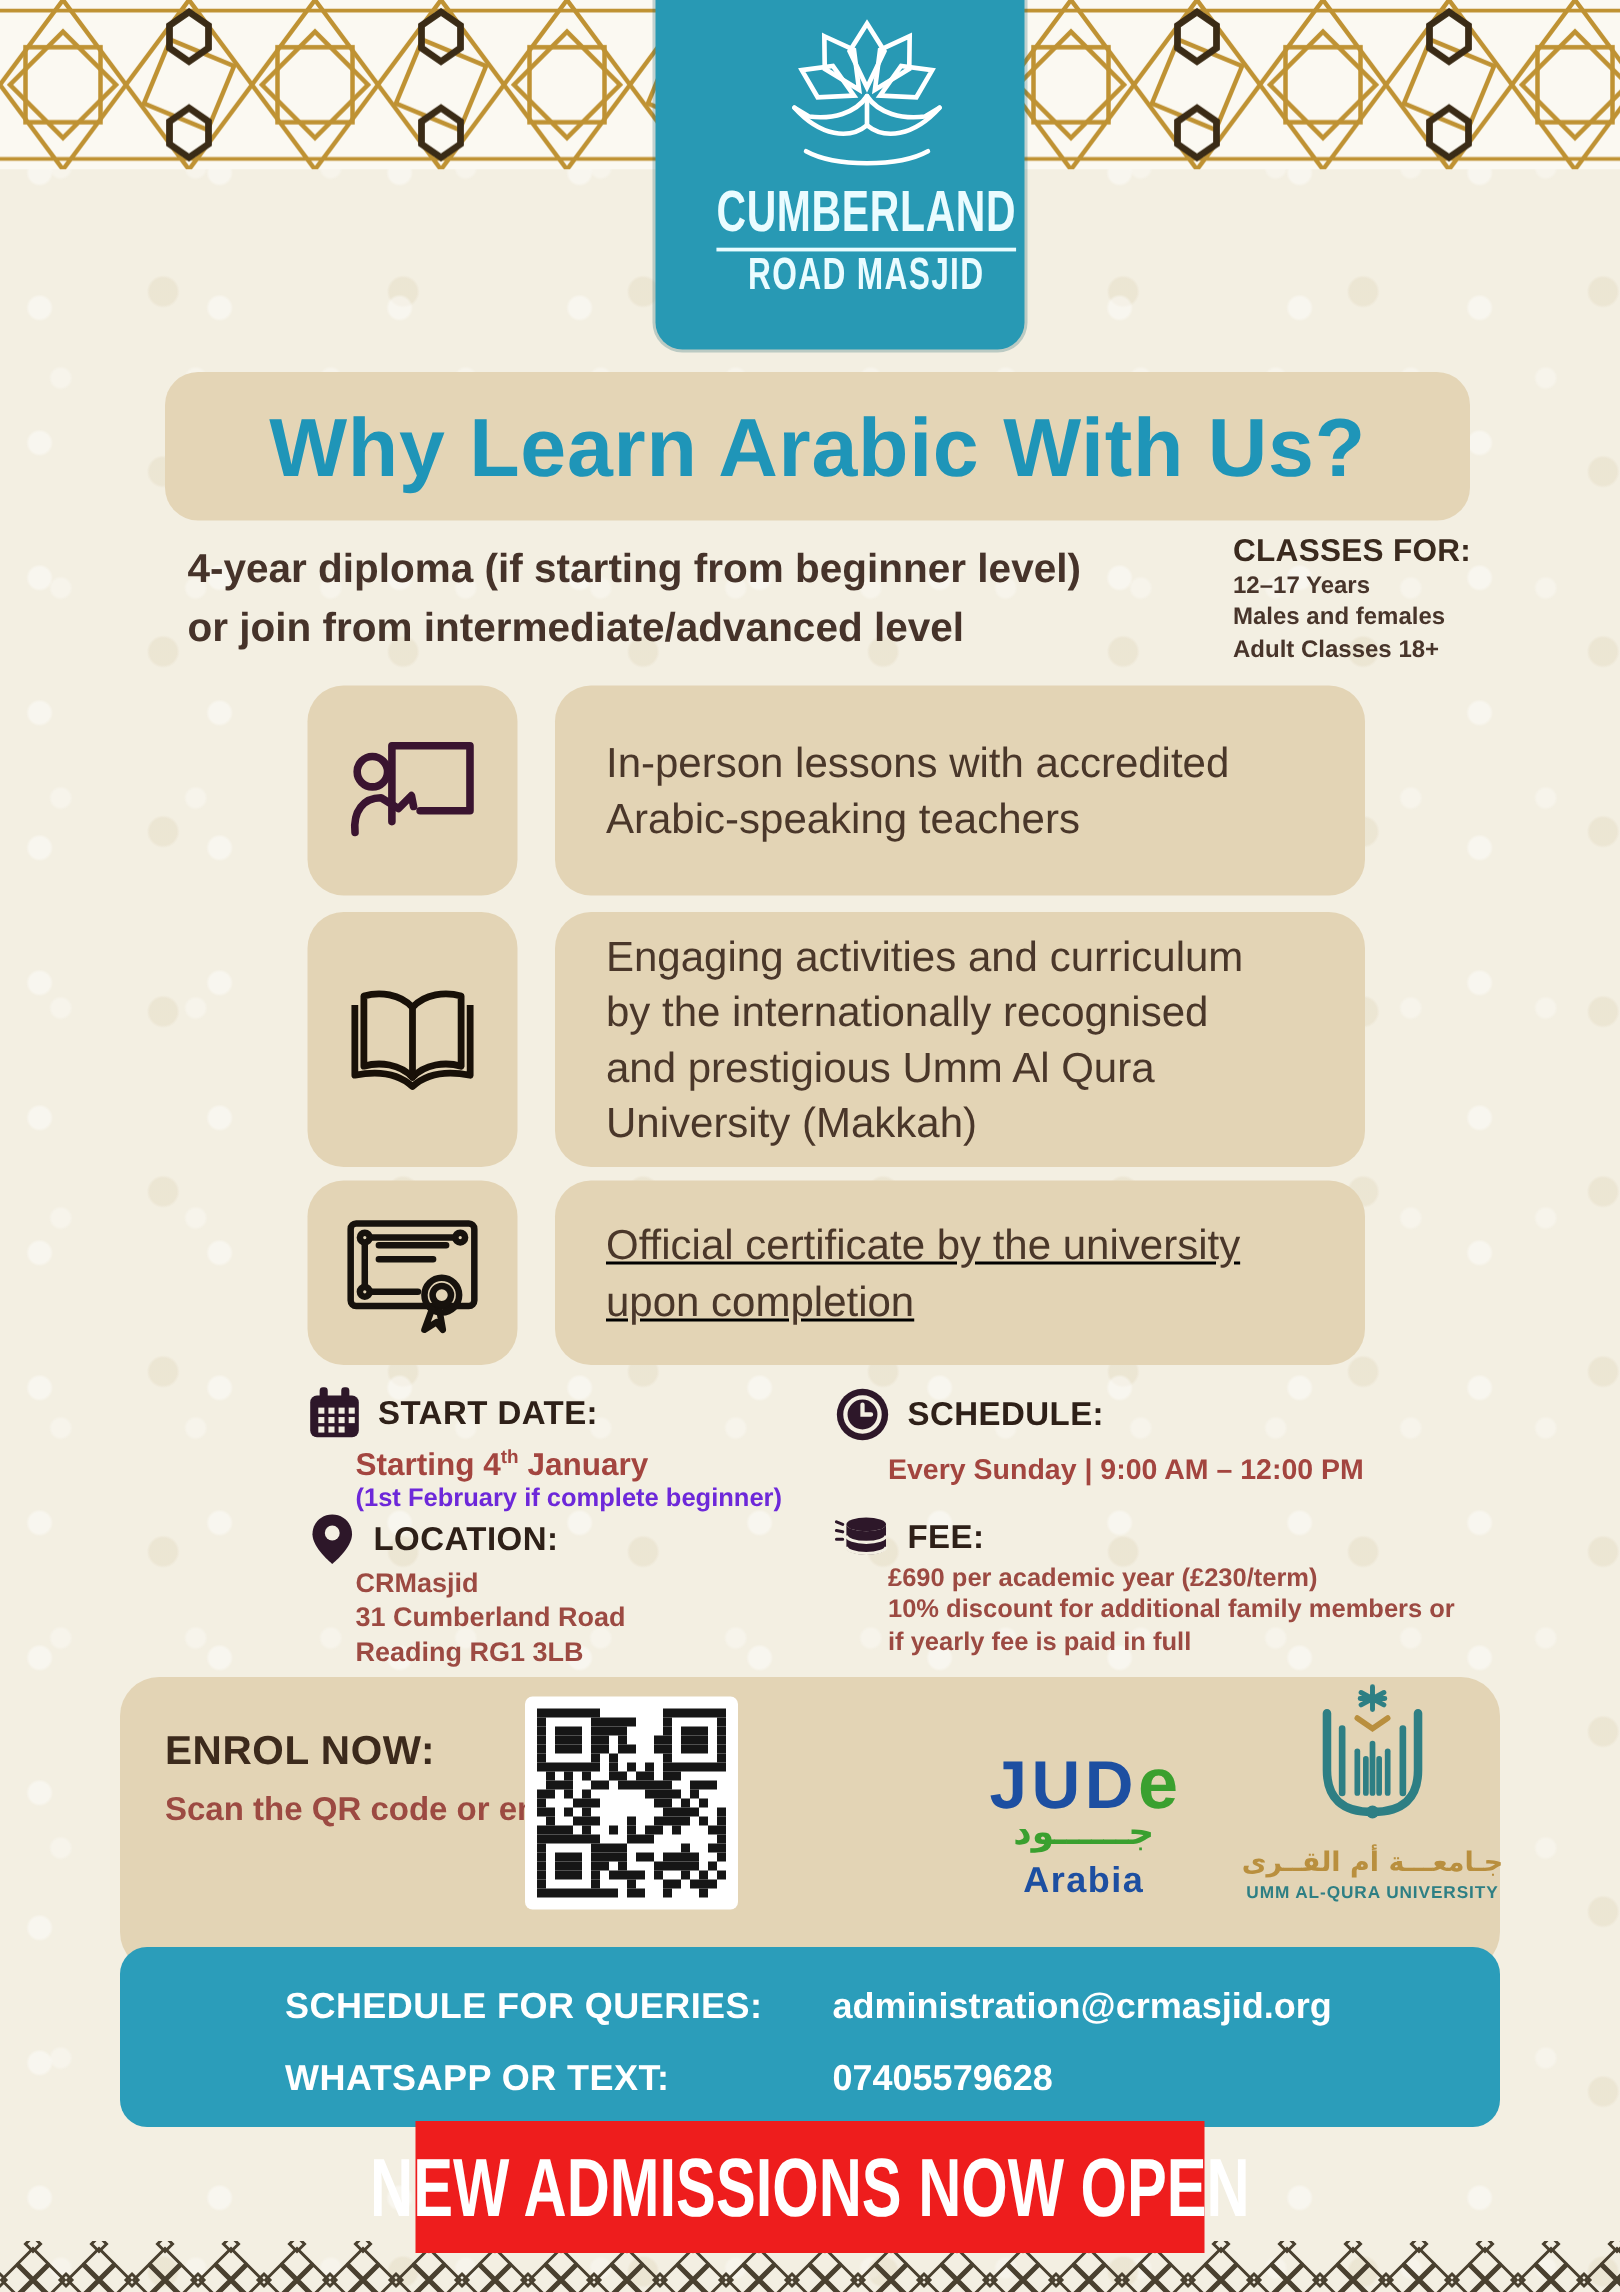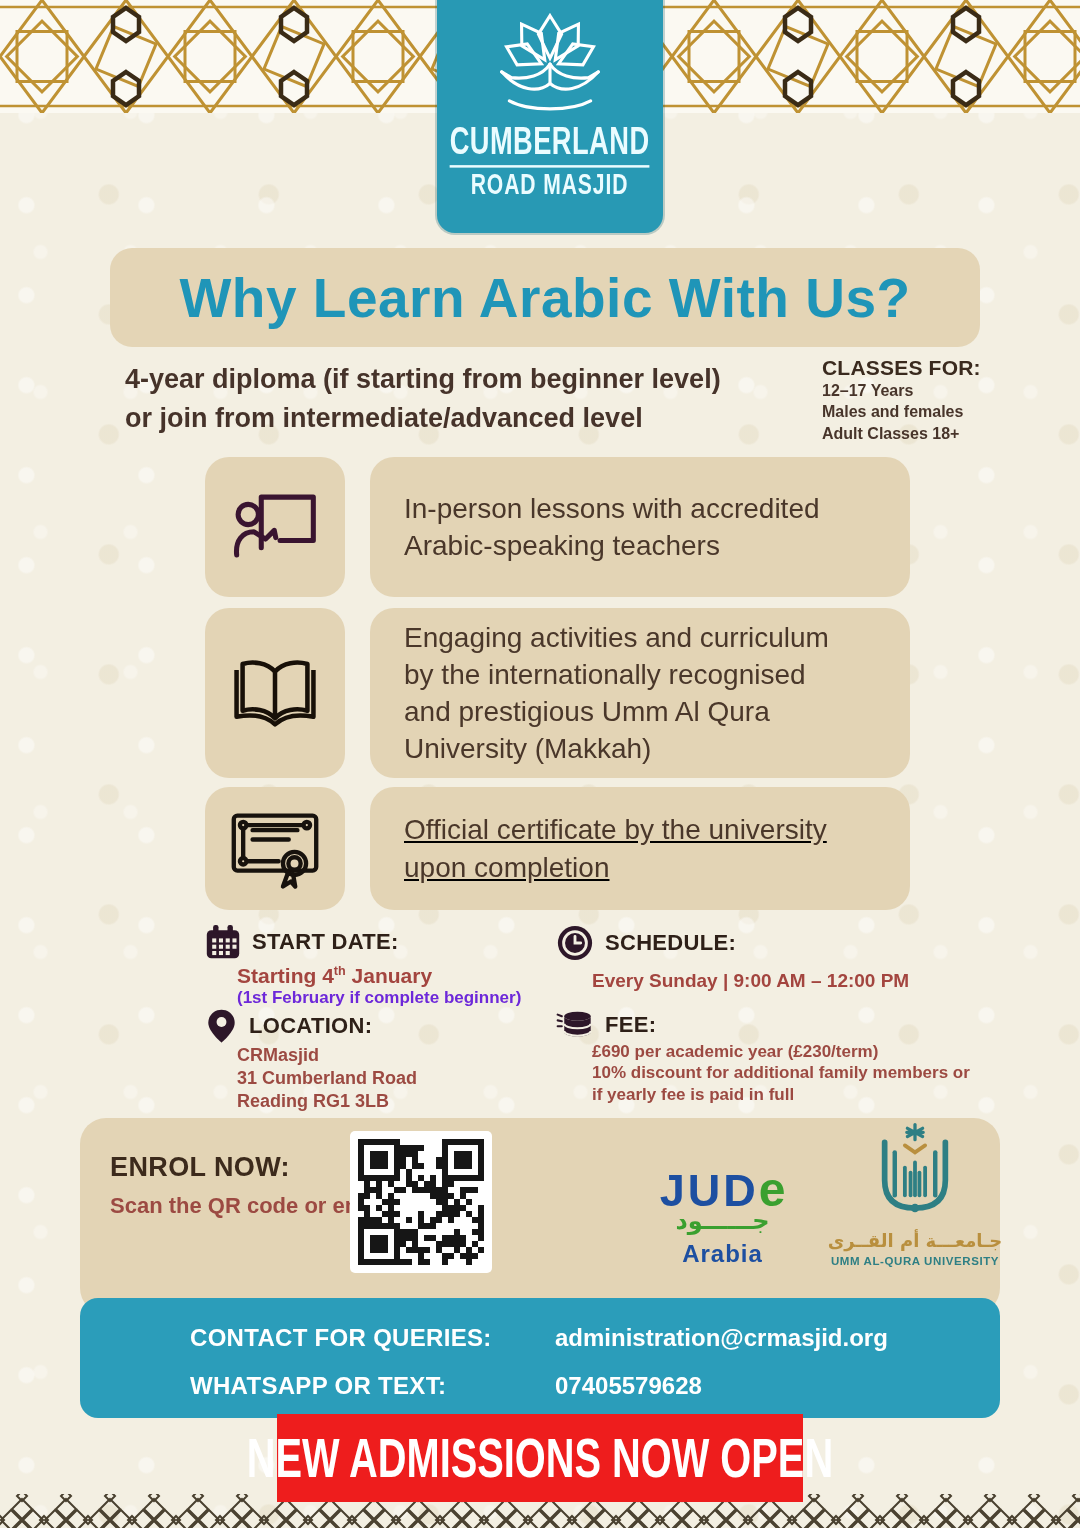--- a/index.html
+++ b/index.html
@@ -13,23 +13,23 @@
       radial-gradient(circle at 22% 28%, rgba(255,255,255,0.45) 0 7px, transparent 9px),
       radial-gradient(circle at 68% 62%, rgba(223,212,184,0.35) 0 9px, transparent 11px),
       radial-gradient(circle at 45% 80%, rgba(255,255,255,0.30) 0 6px, transparent 8px);
     background-size:120px 90px, 160px 120px, 90px 140px;
   }
   .abs{position:absolute;}
   
   .top-border{left:0;top:0;width:1080px;height:113px;}
   .bottom-border{left:0;bottom:0;width:1080px;height:34px;}
   
-  .logo-box{left:437px;top:0;width:226px;height:233px;background:#2899b4;
+  .logo-box{left:437px;top:0;width:210px;height:233px;background:#2899b4;
     border-radius:0 0 18px 18px;display:flex;flex-direction:column;align-items:center;
-    z-index:3;box-shadow:0 0 0 2px rgba(20,90,105,0.25);}
+    z-index:3;box-shadow:0 0 0 2px rgba(20,90,105,0.25);padding-left:36px;}
   .logo-emblem{margin-top:8px;}
   .logo-line1{color:#eafcff;font-weight:700;font-size:31px;letter-spacing:.5px;
     transform:scale(.88,1.25);border-bottom:2px solid #eafcff;padding-bottom:4px;line-height:1;}
   .logo-line2{color:#eafcff;font-weight:700;font-size:24px;letter-spacing:1px;
     transform:scale(.88,1.25);margin-top:9px;line-height:1;}
   
   .title-box{left:110px;top:248px;width:870px;height:99px;background:#e4d5b6;
     border-radius:22px;display:flex;align-items:center;justify-content:center;}
   .title-text{font-size:55px;font-weight:700;color:#1f95b8;letter-spacing:.5px;}
   
@@ -763,21 +763,21 @@
         <path d="M26,18.5 l8,5.5 8,-5.5" stroke="#b98f3e" stroke-width="3" fill="none" stroke-linecap="round"></path>
         <circle cx="34" cy="68" r="3.4" fill="#2e7f84"></circle>
       </svg>
       <div class="uqu-arabic">جـامعـــة أم القــرى</div>
       <div class="uqu-eng">UMM AL-QURA UNIVERSITY</div>
     </div>
   </div>
 
   <div class="abs contact-bar">
     <div class="c-row c-row1">
-      <div class="c-label">CONTACT FOR QUERIES:</div>
+      <div class="c-label">SCHEDULE FOR QUERIES:</div>
       <div class="c-value">administration@crmasjid.org</div>
     </div>
     <div class="c-row c-row2">
       <div class="c-label">WHATSAPP OR TEXT:</div>
       <div class="c-value">07405579628</div>
     </div>
   </div>
 
   <div class="abs red-banner">
     <span>NEW ADMISSIONS NOW OPEN</span>

